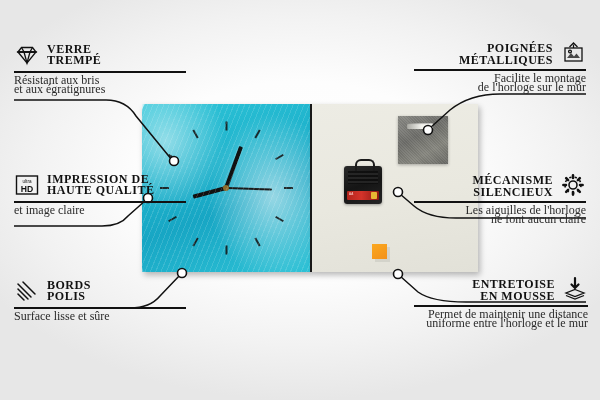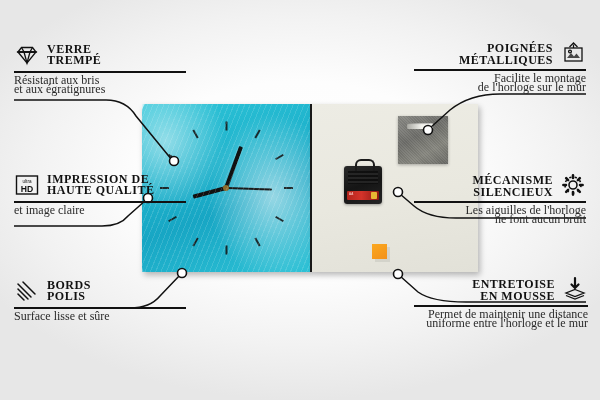--- a/index.html
+++ b/index.html
@@ -255,21 +255,21 @@
           </svg>
       </span>
       <div class="title">
         <div>MÉCANISME</div>
         <div>SILENCIEUX</div>
       </div>
     </div>
     <div class="rule"></div>
     <div class="desc">
       <div>Les aiguilles de l'horloge</div>
-      <div>ne font aucun bruit</div>
+      <div>ne font aucun claire</div>
     </div>
   </div>
 
   <div class="callout right" style="left:414px;top:276px;width:174px;">
     <div class="head">
       <span class="ic">
         <svg viewBox="0 0 26 26">
             <g stroke="#111" stroke-width="1.3" fill="none">
           <path d="M13 2 v8 M9.5 8.5 L13 12 L16.5 8.5" stroke-width="2.2" stroke-linecap="round"></path>
           <path d="M13 13.5 L22 17 L13 20.5 L4 17 Z"></path>

